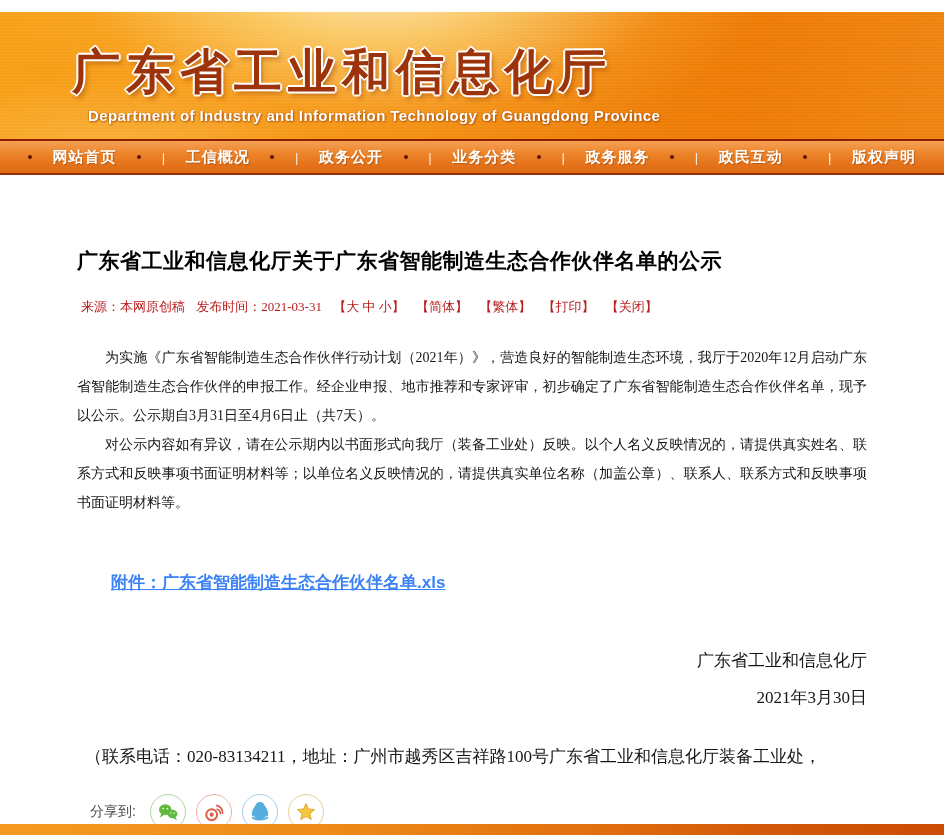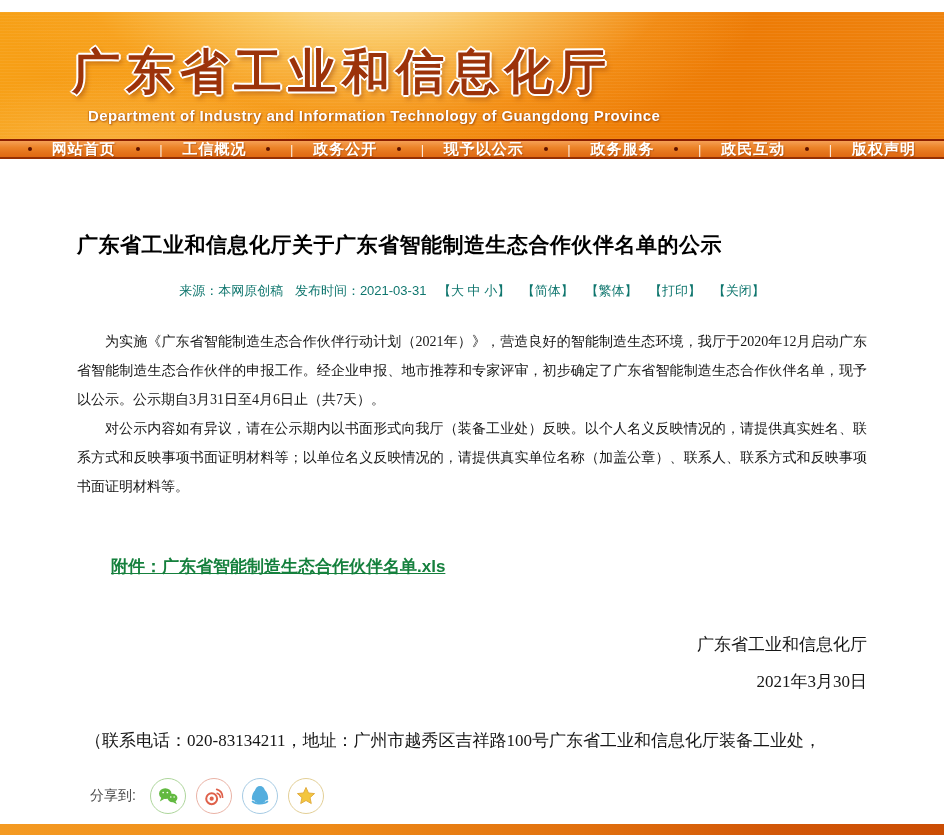--- a/index.html
+++ b/index.html
@@ -43,21 +43,21 @@
   .banner-subtitle {
     position:absolute; left:88px; top:95px;
     font-size:15px; font-weight:bold; letter-spacing:0.4px;
     color:#ffffff;
     text-shadow:1px 1px 2px rgba(150,60,0,0.75), -1px 0 1px rgba(150,60,0,0.35);
     white-space:nowrap;
   }
 
   
   .navbar {
-    height:20px;
+    height:36px;
     border-top:2px solid #8c1f00;
     border-bottom:2px solid #963003;
     background:linear-gradient(180deg,#f5a055 0%, #ec8429 40%, #e4721a 75%, #df6a12 100%);
     display:flex; align-items:center; justify-content:space-between;
     padding:0 28px;
     text-align:center;
   }
   .nav-item {
     color:#ffffff; font-size:15px; font-weight:bold;
     text-decoration:none; letter-spacing:1px;
@@ -73,39 +73,38 @@
   
   .content { padding:0 77px; }
   .article-title {
     margin-top:72px;
     text-align:left;
     font-size:21px; font-weight:bold; color:#000000;
     letter-spacing:0.5px;
   }
   .meta {
     margin-top:23px;
-    text-align:center;
-    font-size:13px; color:#0f766e;
-    font-family:Liberation Sans, sans-serif;
+    font-size:13px; color:#b91c1c;
+    font-family:Liberation Serif, serif;
     white-space:nowrap;
   }
   .meta span { margin:0 4px; }
   .meta .ctrl { cursor:pointer; }
 
   .body-text {
     margin-top:27px;
     font-size:14px; line-height:29px; color:#161616;
     font-family:"Liberation Serif","DejaVu Serif",serif;
     text-align:justify;
   }
   .body-text p { text-indent:2em; margin:0; }
 
   .attachment-row { margin-top:54px; padding-left:34px; }
   .attachment-link {
-    font-size:17px; font-weight:bold; color:#15803d;
+    font-size:17px; font-weight:bold; color:#3b82f6;
     text-decoration:underline; cursor:pointer;
     font-family:"Liberation Sans","DejaVu Sans",sans-serif;
   }
 
   .signature {
     margin-top:48px;
     text-align:right;
     font-size:17px; color:#161616; line-height:37px;
     font-family:"Liberation Serif","DejaVu Serif",serif;
   }
@@ -158,21 +157,21 @@
     <span class="nav-dot"></span>
     <a class="nav-item">网站首页</a>
     <span class="nav-dot"></span>
     <span class="nav-sep">|</span>
     <a class="nav-item">工信概况</a>
     <span class="nav-dot"></span>
     <span class="nav-sep">|</span>
     <a class="nav-item">政务公开</a>
     <span class="nav-dot"></span>
     <span class="nav-sep">|</span>
-    <a class="nav-item">现予以公示</a>
+    <a class="nav-item">业务分类</a>
     <span class="nav-dot"></span>
     <span class="nav-sep">|</span>
     <a class="nav-item">政务服务</a>
     <span class="nav-dot"></span>
     <span class="nav-sep">|</span>
     <a class="nav-item">政民互动</a>
     <span class="nav-dot"></span>
     <span class="nav-sep">|</span>
     <a class="nav-item">版权声明</a>
   </nav>

